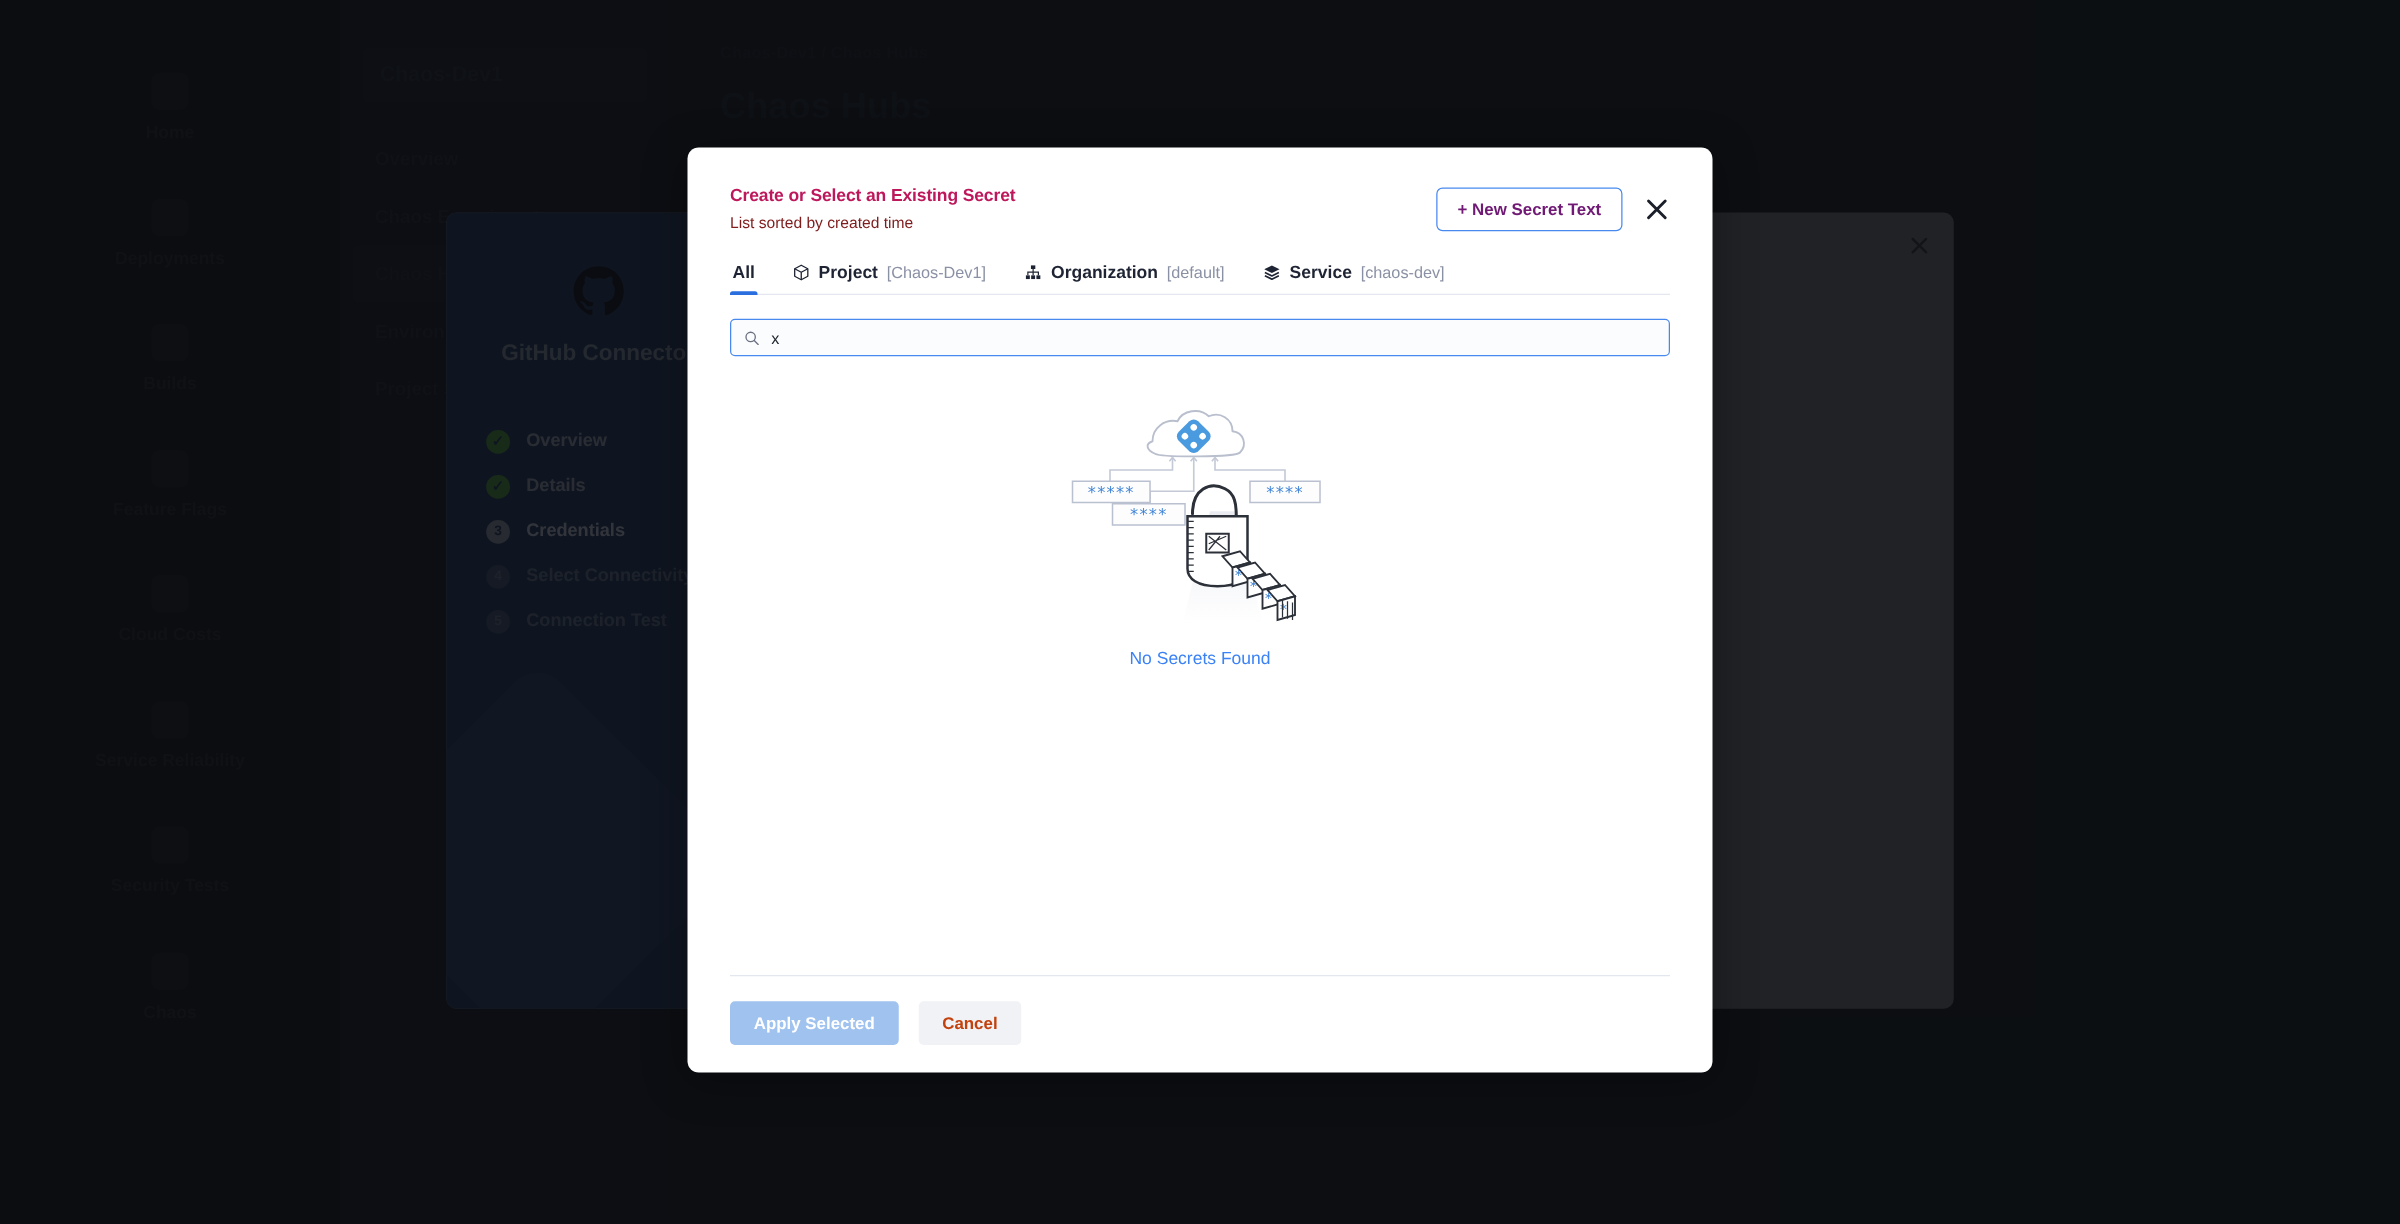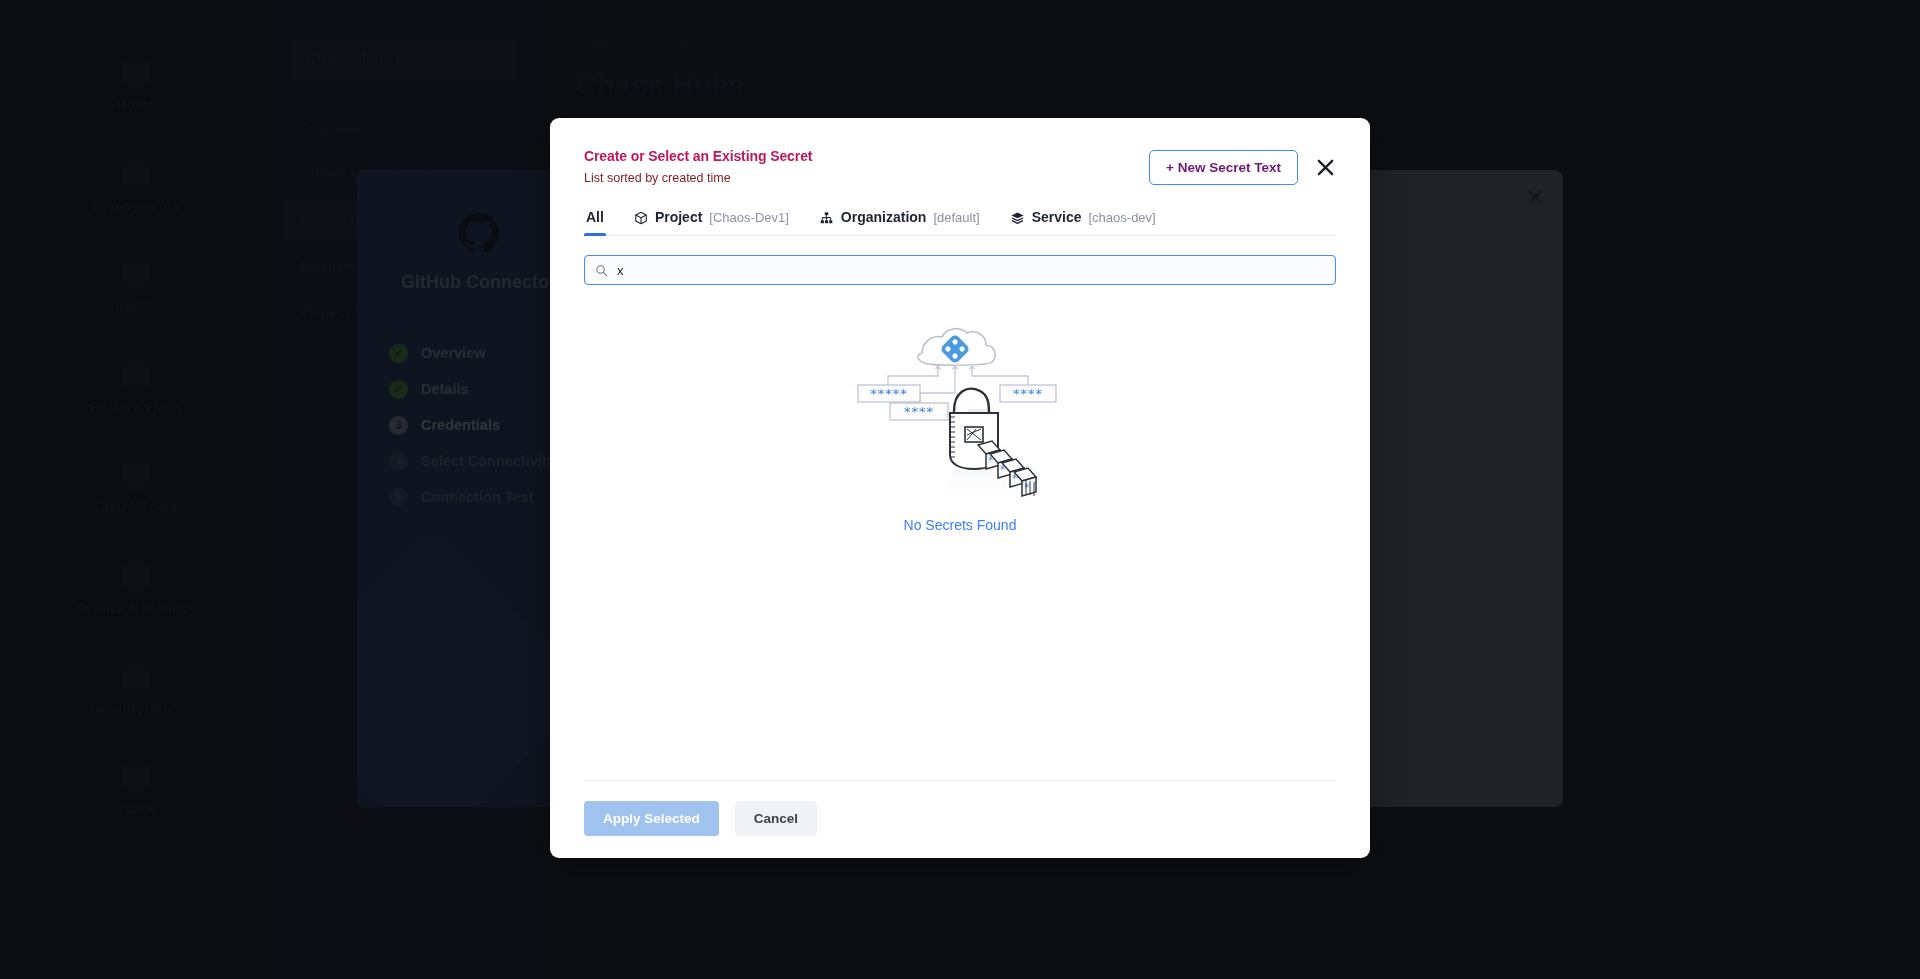--- a/index.html
+++ b/index.html
@@ -307,21 +307,21 @@
     border: none;
     border-radius: 4px;
     font-size: 13.5px;
     font-weight: 700;
     padding: 10px 19px;
     font-family: inherit;
     cursor: default;
   }
   .btn-cancel {
     background: #f1f2f6;
-    color: #404040;
+    color: #c2410c;
     border: none;
     border-radius: 4px;
     font-size: 13.5px;
     font-weight: 700;
     padding: 10px 19px;
     font-family: inherit;
     cursor: pointer;
   }
 </style>
 </head>

